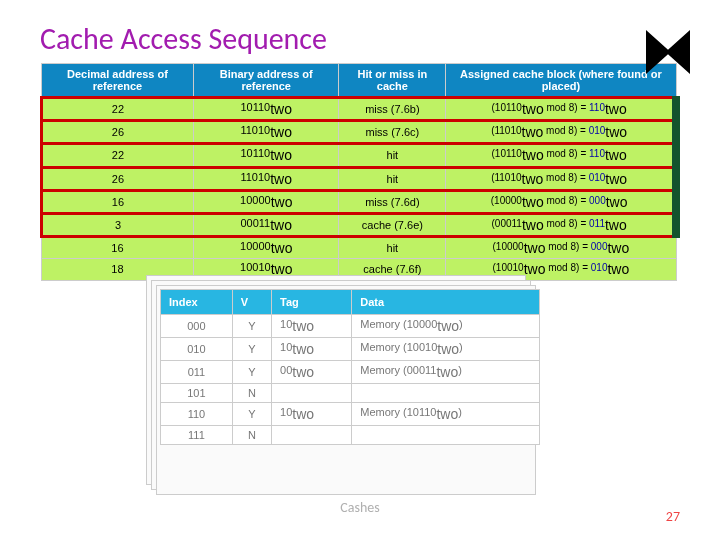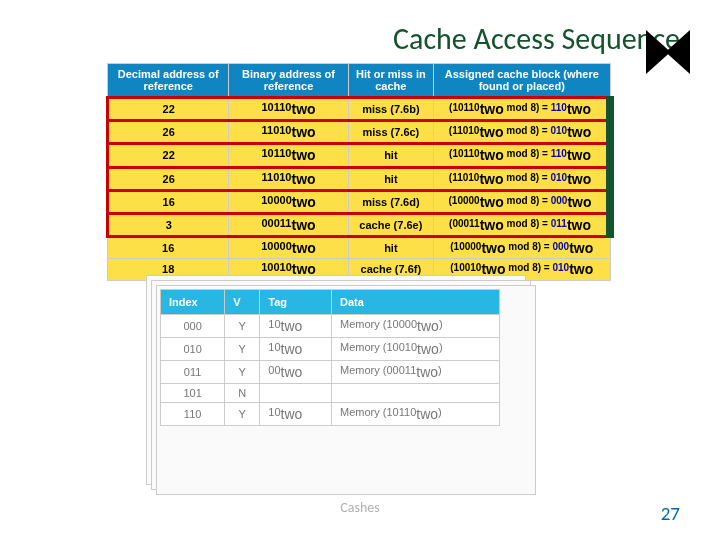--- a/index.html
+++ b/index.html
@@ -1,39 +1,39 @@
 <!DOCTYPE html>
 <html><head>
 <meta charset="utf-8">
 <style>
   * { box-sizing: border-box; margin: 0; padding: 0; }
   body { width: 720px; height: 540px; background: #fff; font-family: Arial, sans-serif; position: relative; overflow: hidden; }
   .slide { width: 100%; height: 100%; padding: 20px 40px; position: relative; }
-  .title { font-size: 30px; font-weight: 400; color: #14532d; text-align: right; font-family: Calibri, Arial, sans-serif; margin-bottom: 6px; }
+  .title { font-size: 30px; font-weight: 400; color: #a21caf; text-align: left; font-family: Calibri, Arial, sans-serif; margin-bottom: 6px; }
   .logo { position: absolute; top: 30px; right: 30px; width: 44px; height: 44px; }
   .logo-shape { width: 44px; height: 44px; background: #000; clip-path: polygon(50% 45%, 100% 0%, 100% 100%, 50% 55%, 0% 100%, 0% 0%); }
-  .t1 { width: 508px; border-collapse: collapse; font-size: 11px; margin: 0 auto 8px; }
+  .t1 { width: 640px; border-collapse: collapse; font-size: 11px; margin: 0 auto 8px; }
   .t1 thead th { background: #0f86c2; color: #fff; font-weight: 700; padding: 4px 6px; text-align: center; border: 1px solid #ccc; }
-  .t1 td { border: 1px solid #ccc; padding: 2px 6px; text-align: center; background: #fde047; position: relative; font-weight: bold; }
+  .t1 td { border: 1px solid #ccc; padding: 2px 6px; text-align: center; background: #bef264; position: relative; }
   .t1 .hl-box td { border-top: 3px solid #c00; border-bottom: 3px solid #c00; }
   .t1 .hl-box td:first-child { border-left: 3px solid #c00; }
   .t1 .hl-box td:last-child { border-right: 8px solid #14532d; }
   .sub { font-size: 14px; vertical-align: sub; }
   .blue { color: #00a; }
   .card-stack { position: relative; width: 400px; margin: 0 auto; }
   .stack-bg { position: absolute; border: 1px solid #ccc; background: #fafafa; }
   .sb1 { width: 380px; height: 210px; top: -14px; left: -14px; }
   .sb2 { width: 380px; height: 210px; top: -9px; left: -9px; }
   .sb3 { width: 380px; height: 210px; top: -4px; left: -4px; }
-  .t2 { width: 340px; border-collapse: collapse; font-size: 11px; position: relative; background: #fff; border: 1px solid #ccc; }
+  .t2 { width: 380px; border-collapse: collapse; font-size: 11px; position: relative; background: #fff; border: 1px solid #ccc; }
   .t2 thead th { background: #28b6e2; color: #fff; font-weight: 700; padding: 6px 8px; text-align: left; border: 1px solid #ccc; }
   .t2 td { border: 1px solid #ccc; padding: 3px 8px; color: #777; }
   .t2 td:nth-child(1), .t2 td:nth-child(2) { text-align: center; }
   .footer-l { position: absolute; bottom: 24px; left: 50%; transform: translateX(-50%); color: #b0b0b0; font-size: 14px; font-family: Calibri, Arial, sans-serif; }
-  .footer-r { position: absolute; bottom: 15px; right: 40px; color: #0369a1; font-size: 19px; font-family: Calibri, Arial, sans-serif; }
+  .footer-r { position: absolute; bottom: 15px; right: 40px; color: #ef4444; font-size: 14px; font-family: Calibri, Arial, sans-serif; }
   .assign { font-size: 10px; }
 </style>
 </head>
 <body>
 
 <div class="slide">
   <h1 class="title">Cache Access Sequence</h1>
   <div class="logo">
       <div class="logo-shape"></div>
     </div>
@@ -136,19 +136,25 @@
             <td>N</td>
             <td></td>
             <td></td>
           </tr>
           <tr>
             <td>110</td>
             <td>Y</td>
             <td>10<span class="sub">two</span></td>
             <td>Memory (10110<span class="sub">two</span>)</td>
           </tr>
+          <tr>
+            <td>111</td>
+            <td>N</td>
+            <td></td>
+            <td></td>
+          </tr>
         </tbody>
     </table>
   </div>
 
   <div class="footer-l">Cashes</div>
   <div class="footer-r">27</div>
 </div>
 
 </body></html>

